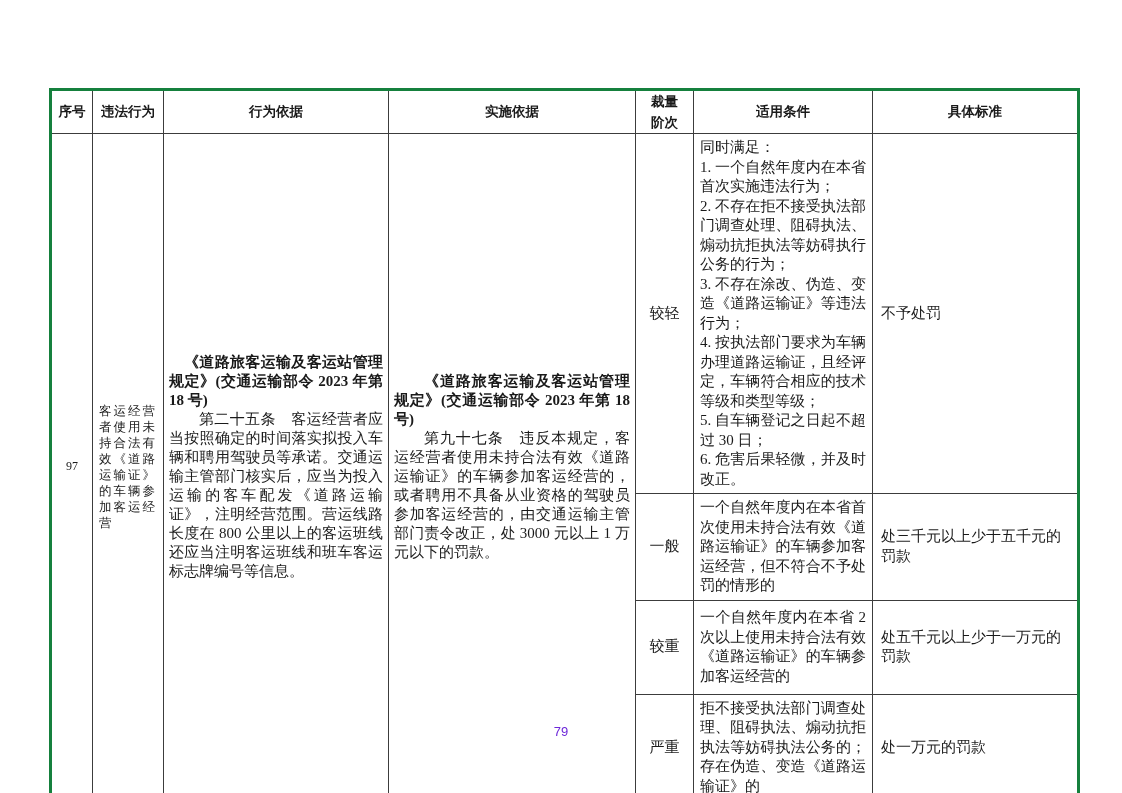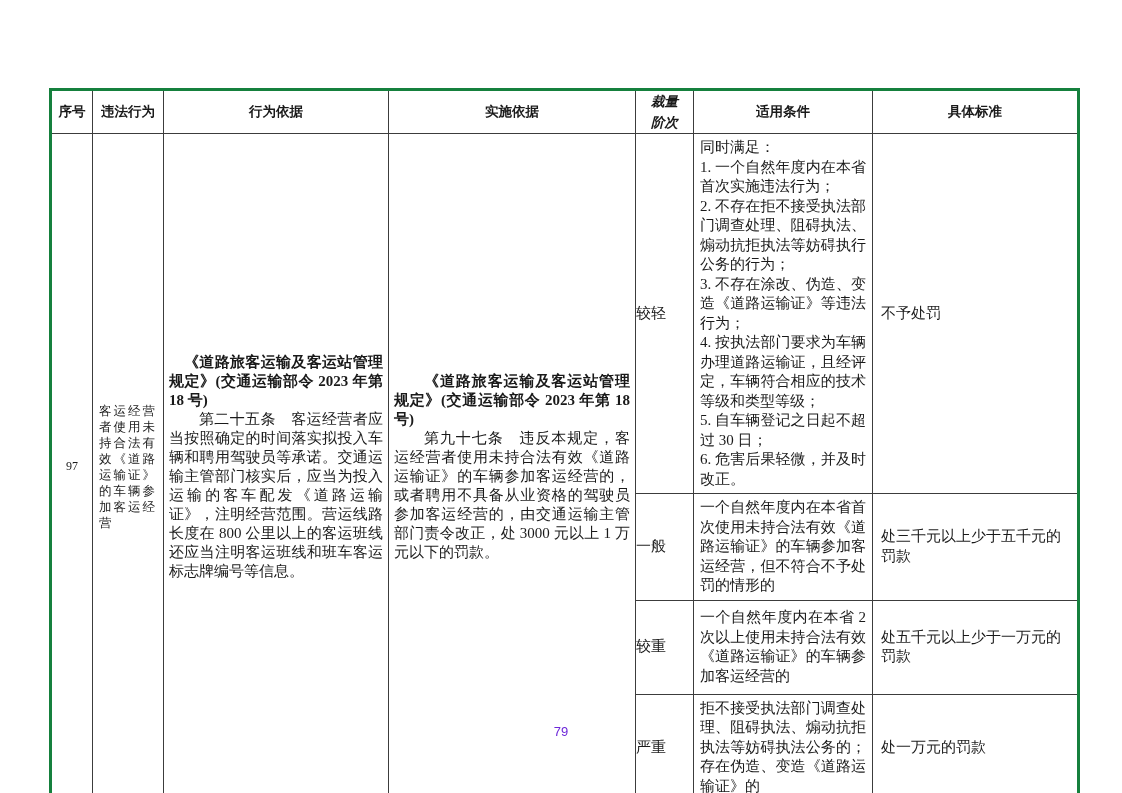--- a/index.html
+++ b/index.html
@@ -28,42 +28,42 @@
     font-size: 13.5px;
     font-weight: bold;
     text-align: center;
     vertical-align: middle;
   }
   tr.header-row { height: 42px; }
   tr.tier-0 { height: 283px; }
   tr.tier-1 { height: 96px; }
   tr.tier-2 { height: 94px; }
   tr.tier-3 { height: 97px; }
-  .narrow-header { display: inline-block; width: 2.4em; line-height: 21px; font-style: italic; }
+  .narrow-header { display: inline-block; width: 2.4em; line-height: 21px; }
   td.seq-cell { text-align: center; vertical-align: middle; font-size: 12px; }
   td.violation-cell {
     vertical-align: middle;
     padding: 4px 6px;
     text-align: justify;
     letter-spacing: 2px;
     font-size: 12.5px;
     line-height: 16px;
   }
   td.basis-cell {
     vertical-align: middle;
     padding: 4px 5px;
   }
   td.basis-cell p {
     text-align: justify;
     line-height: 19px;
   }
   p.law-title { font-weight: bold; text-indent: 1em; }
   p.law-title.wide-indent { text-indent: 2em; }
   p.law-body { text-indent: 2em; }
-  td.tier-level-cell { text-align: left; vertical-align: middle; }
+  td.tier-level-cell { text-align: center; vertical-align: middle; }
   td.condition-cell {
     vertical-align: middle;
     padding: 4px 6px;
     white-space: pre-wrap;
     text-align: justify;
   }
   td.standard-cell {
     vertical-align: middle;
     padding: 12px 8px;
   }

